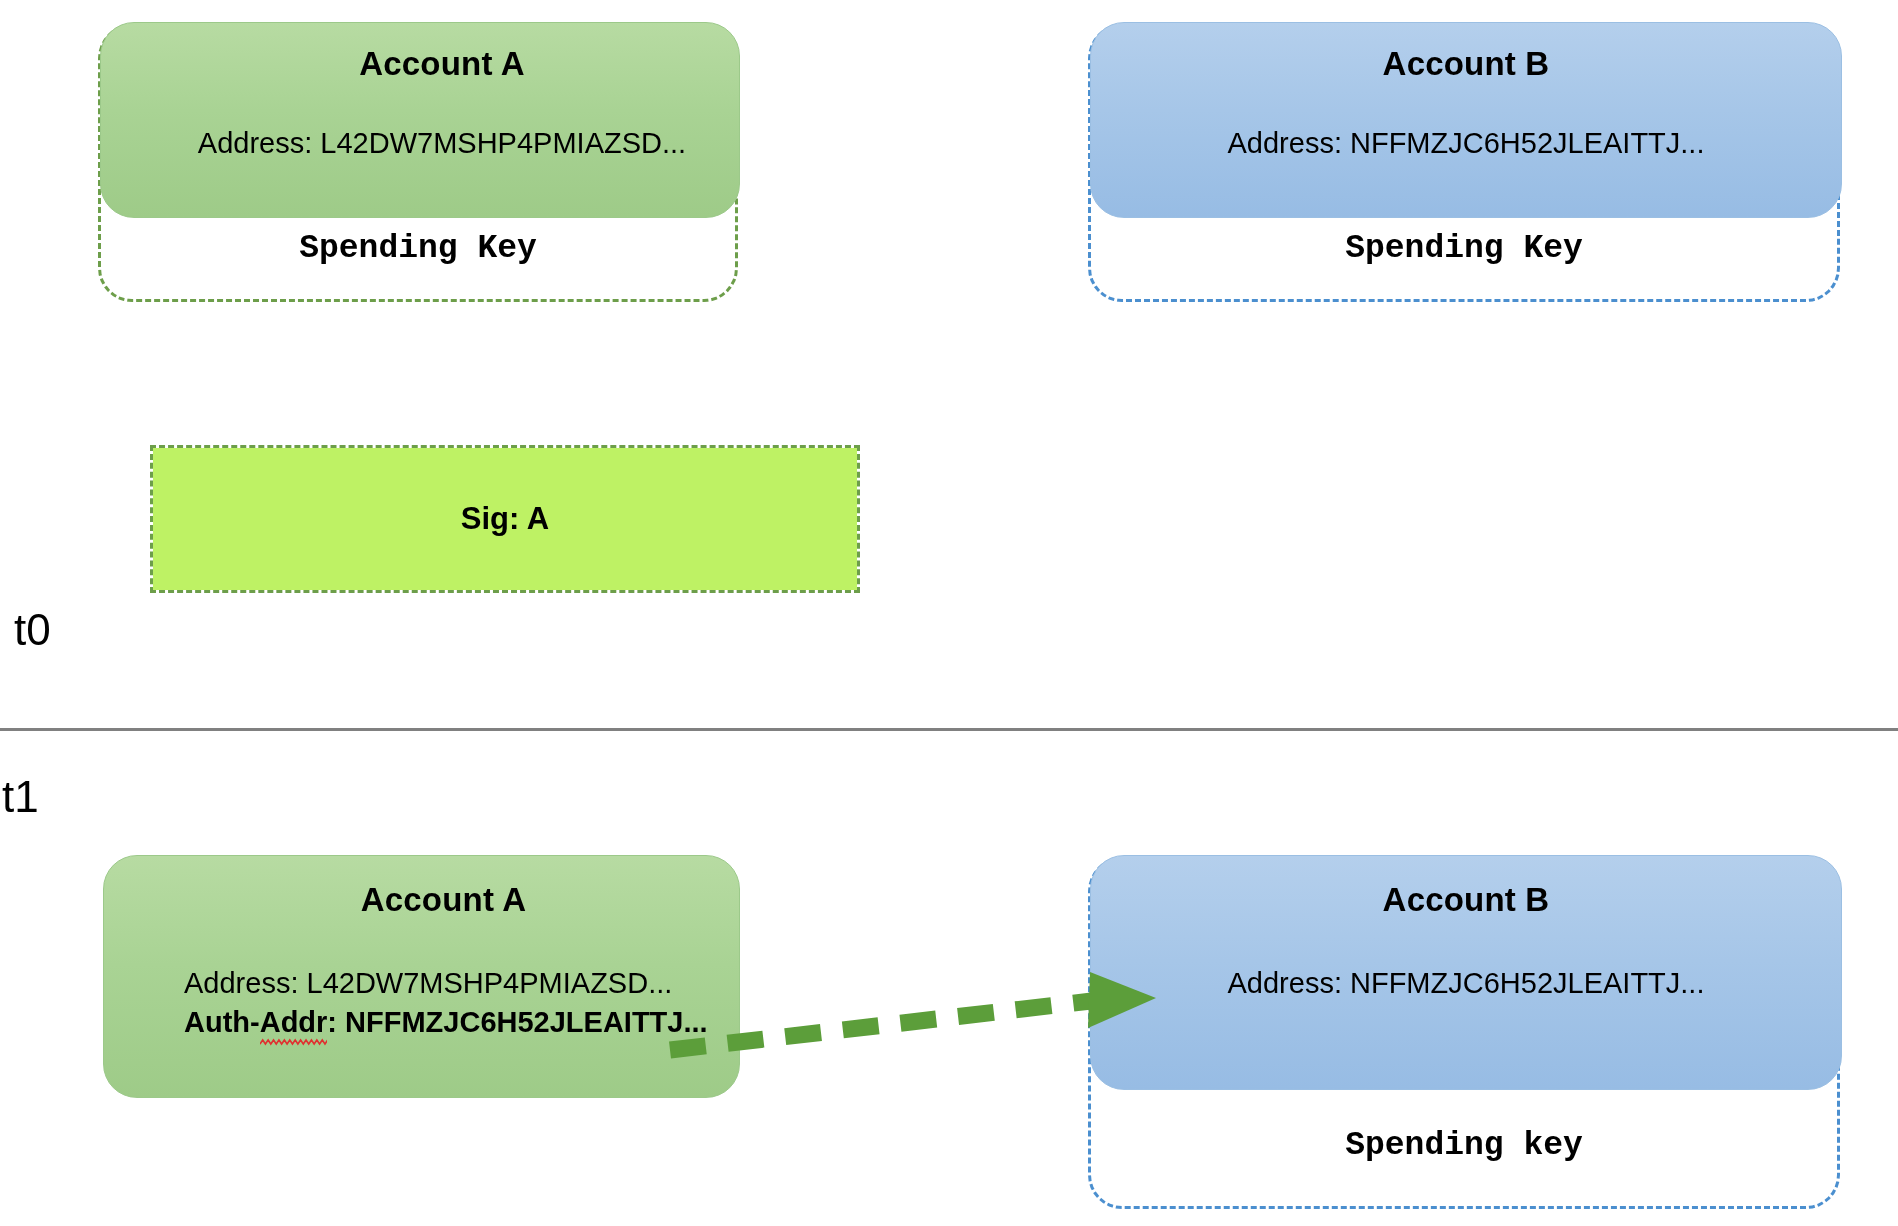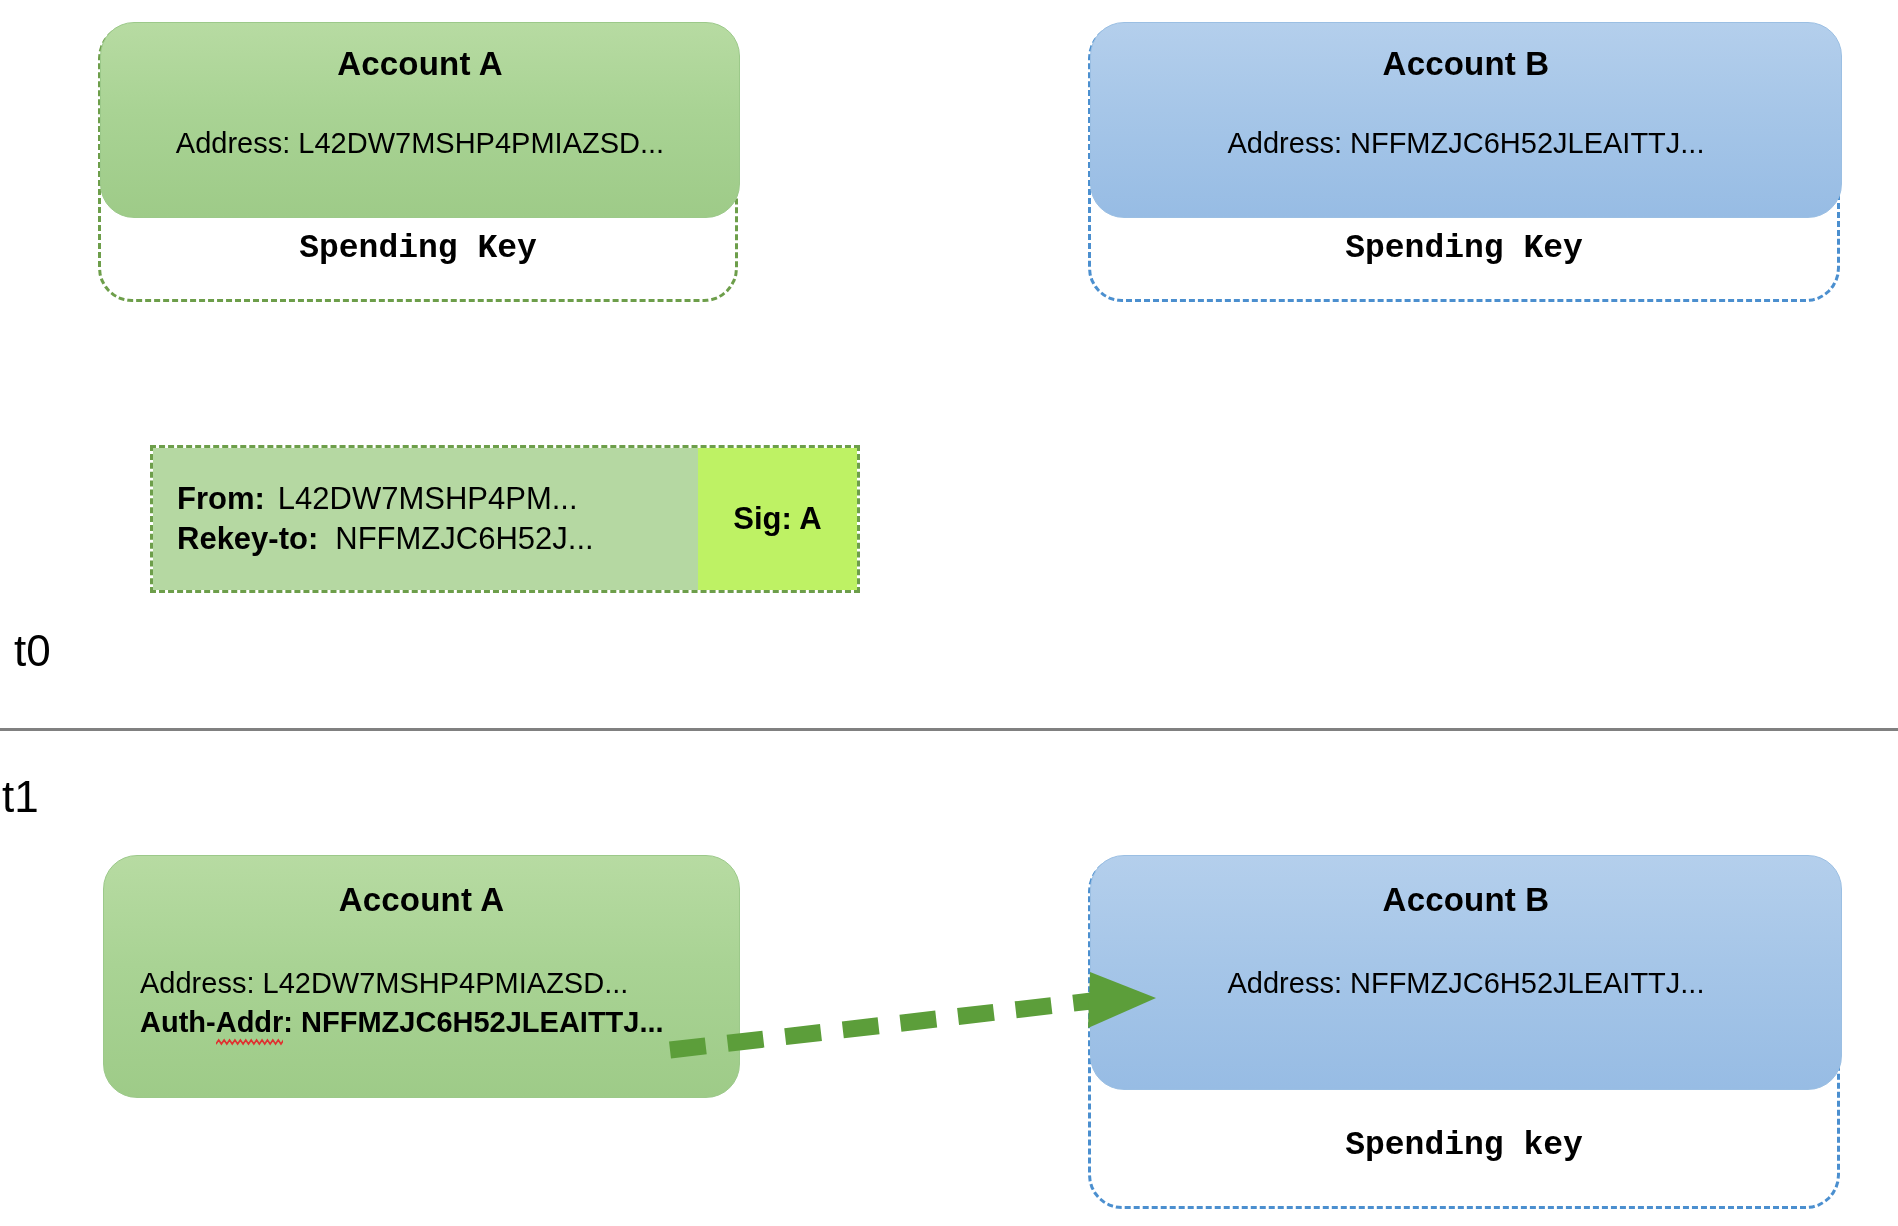--- a/index.html
+++ b/index.html
@@ -24,20 +24,21 @@
     position: absolute;
     border-radius: 34px;
     box-sizing: border-box;
     display: flex;
     flex-direction: column;
     align-items: center;
   }
   .acct-card.green {
     background: linear-gradient(180deg, #b7dba2 0%, #a9d394 45%, #9ecb88 100%);
     border: 1px solid #9cc98a;
+    padding-left: 44px;
   }
   .acct-card.blue {
     background: linear-gradient(180deg, #b4cfec 0%, #a6c6e8 45%, #97bce4 100%);
     border: 1px solid #9bbfe3;
     text-align: right;
   }
   .acct-title {
     font-weight: bold;
     font-size: 33px;
     color: #000000;
@@ -166,34 +167,24 @@
   <div class="spend-box blue" style="left:1088px; top:24px; width:752px; height:278px;">
     <div class="spend-label" style="bottom:32px;">Spending Key</div>
   </div>
 
   <div class="acct-card blue" style="left:1090px; top:22px; width:752px; height:196px;">
     <div class="acct-title" style="margin-top:22px;">Account B</div>
     <div class="acct-line" style="margin-top:44px;">Address: NFFMZJC6H52JLEAITTJ...</div>
   </div>
 
   <div class="tx-outer" style="left:150px; top:445px; width:710px; height:148px;">
-    <div class="tx-body" style="width:545px;">
-      <div class="tx-row">
-        <span class="tx-key">From:</span>
-        <span class="tx-val" style="margin-left:13px;">L42DW7MSHP4PM...</span>
-      </div>
-      <div class="tx-row">
-        <span class="tx-key">Rekey-to:</span>
-        <span class="tx-val" style="margin-left:17px;">NFFMZJC6H52J...</span>
-      </div>
-    </div>
     <div class="tx-sig">Sig: A</div>
   </div>
 
-  <div class="t-label" style="left:14px; top:626px;">t0</div>
+  <div class="t-label" style="left:14px; top:605px;">t0</div>
 
   <div class="divider" style="top:728px;"></div>
 
   <div class="t-label" style="left:2px; top:772px;">t1</div>
 
   <div class="acct-card green" style="left:103px; top:855px; width:637px; height:243px;">
     <div class="acct-title" style="margin-top:25px;">Account A</div>
     <div class="acct-line" style="margin-top:48px; align-self:flex-start; margin-left:36px;">Address: L42DW7MSHP4PMIAZSD...</div>
     <div class="acct-line" style="margin-top:6px; align-self:flex-start; margin-left:36px;font-weight:bold;">
       <span>Auth-</span><span class="squiggle-wrap"><span>Addr</span><svg class="squiggle" viewBox="0 0 100 8" preserveAspectRatio="none">

